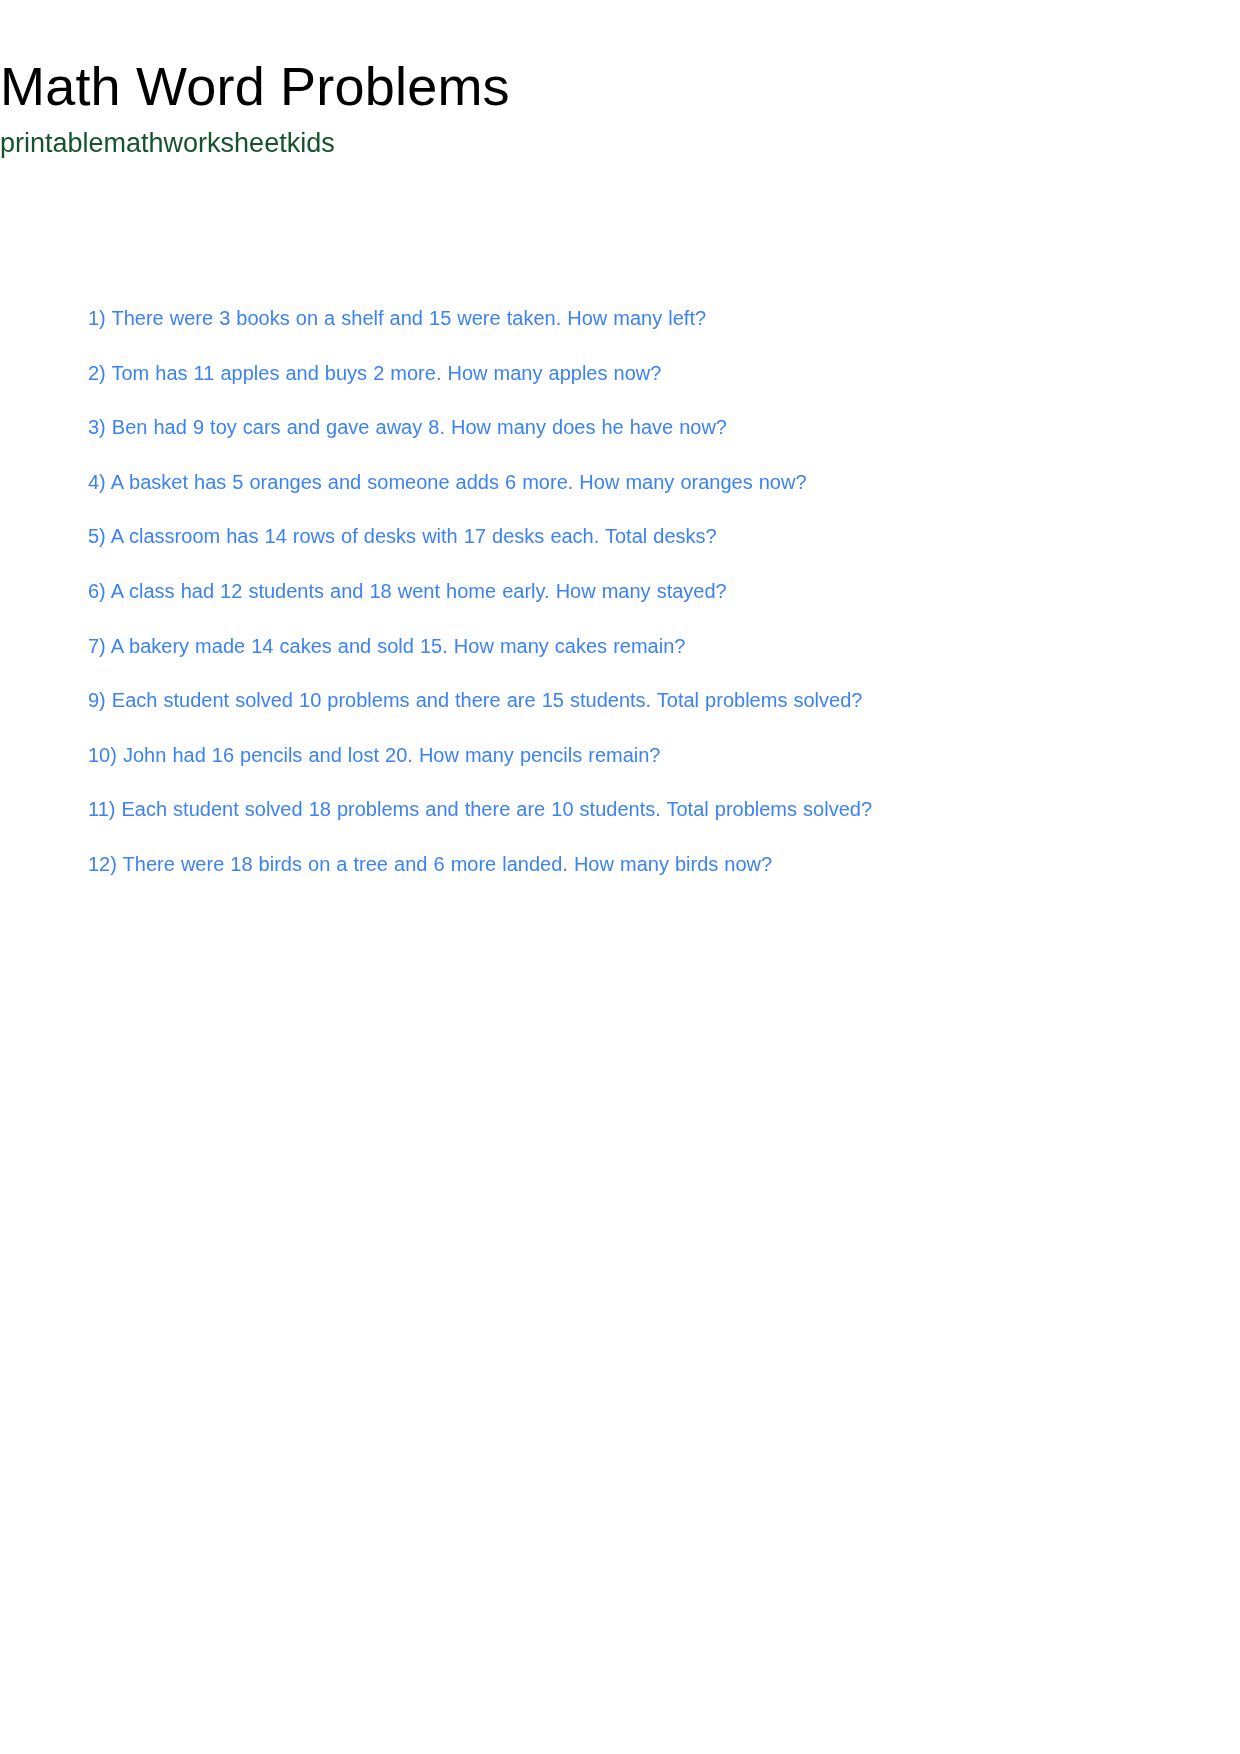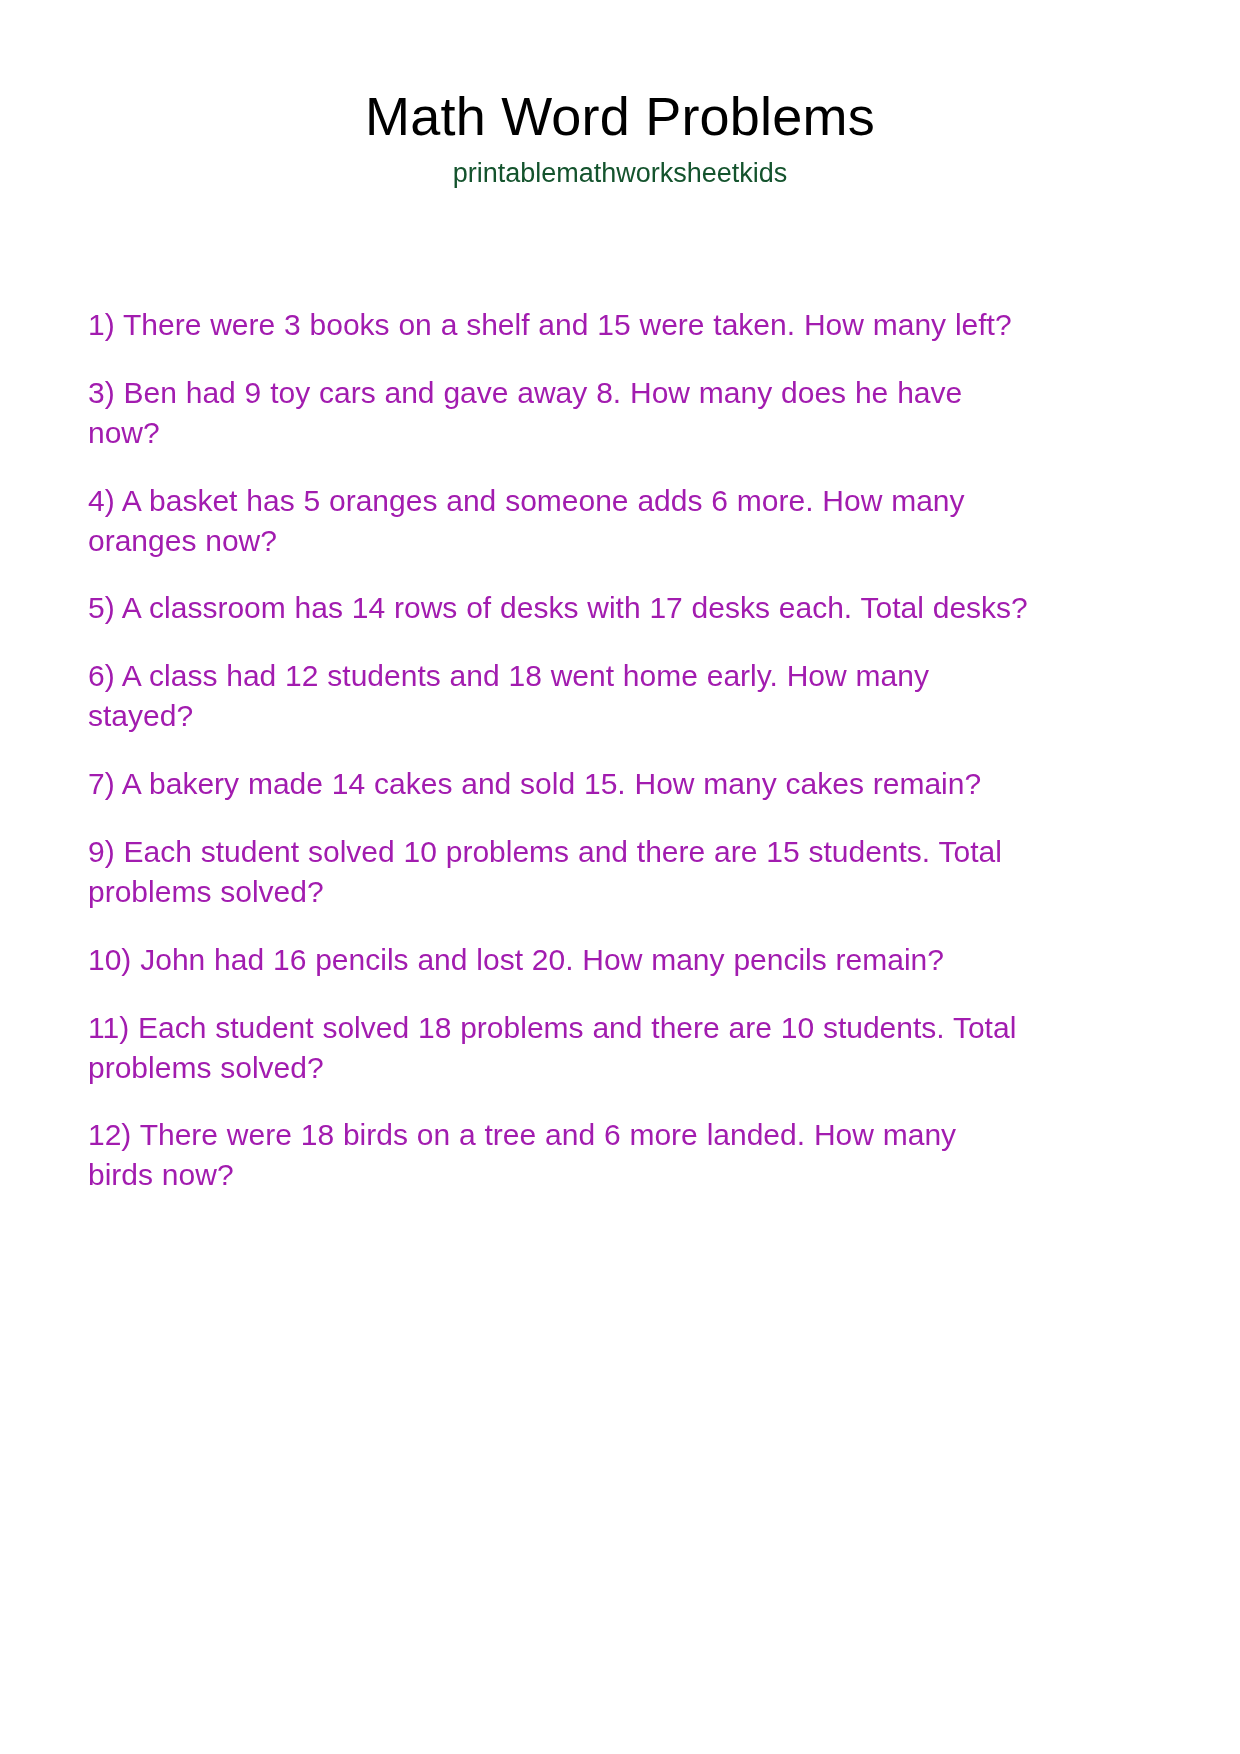--- a/index.html
+++ b/index.html
@@ -13,22 +13,22 @@
   }
   .page {
     position: relative;
     width: 1240px;
     height: 1754px;
     background: #ffffff;
     box-sizing: border-box;
     overflow: hidden;
   }
   .header {
-    padding-top: 88px;
-    text-align: center;
+    padding-top: 58px;
+    text-align: left;
   }
   .worksheet-title {
     font-family: "Liberation Sans", sans-serif;
     font-size: 54px;
     font-weight: 400;
     line-height: 1.05;
     color: #000000;
     letter-spacing: 0.2px;
     margin: 0;
   }
@@ -44,43 +44,44 @@
     margin: 0;
     padding: 0;
     list-style: none;
     position: absolute;
     top: 305px;
     left: 88px;
     width: 940px;
   }
   .problem-item {
     font-family: "Liberation Sans", sans-serif;
-    font-size: 30px;
+    font-size: 20px;
     line-height: 1.33;
-    color: #a21caf;
+    color: #3b82f6;
     margin: 0 0 28px 0;
     text-align: left;
     word-spacing: 0.5px;
   }
   .problem-item:last-child {
     margin-bottom: 0;
   }
 </style>
 </head>
 <body>
 
 <div class="page">
 
   <div class="header">
     <h1 class="worksheet-title">Math Word Problems</h1>
     <div class="worksheet-subtitle">printablemathworksheetkids</div>
   </div>
 
   <ol class="problems">
     <li class="problem-item">1) There were 3 books on a shelf and 15 were taken. How many left?</li>
+    <li class="problem-item">2) Tom has 11 apples and buys 2 more. How many apples now?</li>
     <li class="problem-item">3) Ben had 9 toy cars and gave away 8. How many does he have now?</li>
     <li class="problem-item">4) A basket has 5 oranges and someone adds 6 more. How many oranges now?</li>
     <li class="problem-item">5) A classroom has 14 rows of desks with 17 desks each. Total desks?</li>
     <li class="problem-item">6) A class had 12 students and 18 went home early. How many stayed?</li>
     <li class="problem-item">7) A bakery made 14 cakes and sold 15. How many cakes remain?</li>
     <li class="problem-item">9) Each student solved 10 problems and there are 15 students. Total problems solved?</li>
     <li class="problem-item">10) John had 16 pencils and lost 20. How many pencils remain?</li>
     <li class="problem-item">11) Each student solved 18 problems and there are 10 students. Total problems solved?</li>
     <li class="problem-item">12) There were 18 birds on a tree and 6 more landed. How many birds now?</li>
   </ol>

